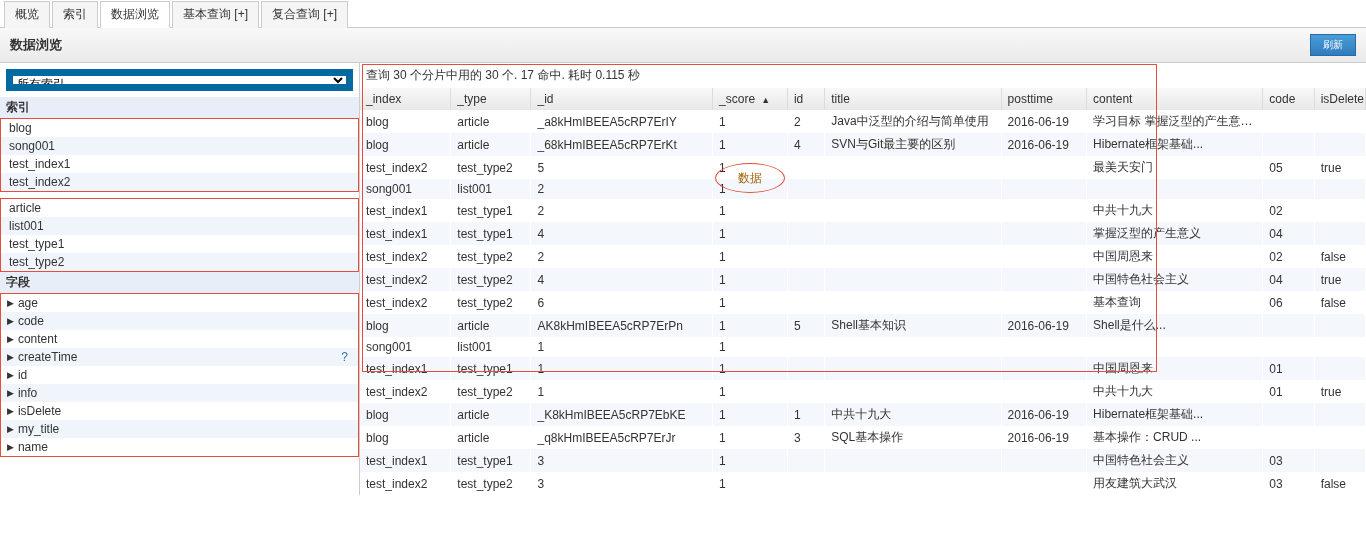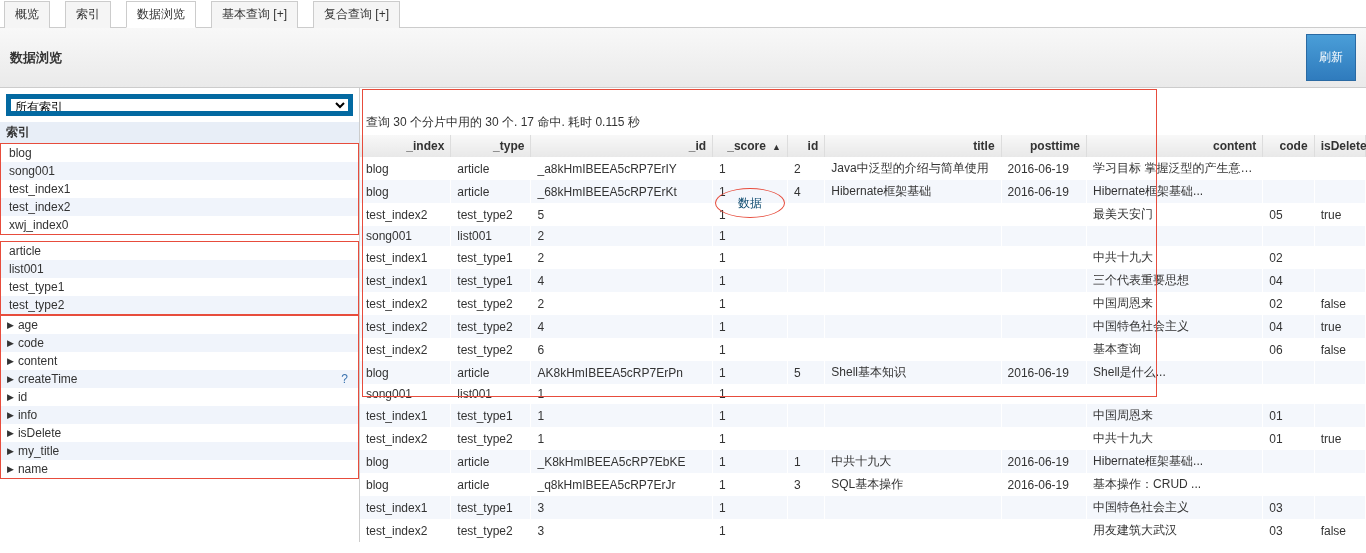--- a/index.html
+++ b/index.html
@@ -1,57 +1,57 @@
 <!DOCTYPE html>
 <html><head>
 <meta charset="utf-8">
 <style>
 * { box-sizing: border-box; margin: 0; padding: 0; }
 body { font-family: Arial, sans-serif; font-size: 12px; color: #333; background: #fff; width: 1366px; }
 .tabs { display: flex; border-bottom: 1px solid #ccc; padding-left: 4px; }
-.tab { padding: 4px 10px; border: 1px solid #ccc; border-bottom: none; background: #f5f5f5; margin-right: 15px; cursor: pointer; position: relative; top: 1px; }
+.tab { padding: 4px 10px; border: 1px solid #ccc; border-bottom: none; background: #f5f5f5; margin-right: 2px; cursor: pointer; position: relative; top: 1px; }
 .tab.active { background: #fff; border-bottom: 1px solid #fff; }
 .header-bar { display: flex; justify-content: space-between; align-items: center; background: linear-gradient(#f8f8f8,#eaeaea); border-bottom: 1px solid #ccc; padding: 6px 10px; }
 .header-bar h2 { font-size: 13px; font-weight: bold; }
-.refresh-btn { background: linear-gradient(#4a9ed8,#2f7bbd); color: #fff; border: 1px solid #2a6aa3; padding: 14px 12px; cursor: pointer; font-size: 12px; }
+.refresh-btn { background: linear-gradient(#4a9ed8,#2f7bbd); color: #fff; border: 1px solid #2a6aa3; padding: 3px 12px; cursor: pointer; font-size: 10px; }
 .main { display: flex; }
 .sidebar { width: 360px; border-right: 1px solid #ccc; }
 .select-wrap { padding: 6px; }
-.select-wrap select { width: 100%; height: 22px; border: 5px solid #0369a1; background: #fff; font-size: 12px; }
+.select-wrap select { width: 100%; height: 22px; border: 7px solid #0369a1; background: #fff; font-size: 12px; }
 .red-box { border: 1px solid #e74c3c; }
 .box-indices { margin: 0 0 0 0; }
 .box-types { margin-top: 6px; }
 .section-title { padding: 2px 6px; font-weight: bold; background: #e8eef7; }
 .item-list .item { padding: 2px 8px; cursor: default; }
 .item-list .item:nth-child(even) { background: #f0f4fb; }
 .item-list .item:nth-child(odd) { background: #fff; }
 .field-item { display: flex; align-items: center; padding: 2px 6px; gap: 4px; }
 .field-item:nth-child(even) { background: #f0f4fb; }
 .field-item:nth-child(odd) { background: #fff; }
 .field-item .tri { font-size: 9px; }
 .field-item .q { color: #3b73af; margin-left: auto; padding-right: 4px; }
 .content { flex: 1; overflow: hidden; position: relative; }
-.query-status { padding: 4px 6px; margin-top: 22px; }
+.query-status { padding: 4px 6px; }
 table { border-collapse: collapse; width: 100%; table-layout: fixed; }
-th { text-align: right; padding: 4px 6px; background: linear-gradient(#f8f8f8,#e8e8e8); border-right: 1px solid #ddd; font-weight: bold; margin-top: 32px; }
+th { text-align: left; padding: 4px 6px; background: linear-gradient(#f8f8f8,#e8e8e8); border-right: 1px solid #ddd; font-weight: normal; margin-top: 32px; }
 td { padding: 3px 6px; border-right: 1px solid transparent; white-space: nowrap; overflow: hidden; text-overflow: ellipsis; }
 tbody tr:nth-child(even) { background: #f4f7fc; }
 .sort-arrow { font-size: 9px; margin-left: 6px; }
 .col-index { width: 85px; }
 .col-type { width: 75px; }
 .col-id { width: 170px; }
 .col-score { width: 70px; }
 .col-pid { width: 35px; }
 .col-title { width: 165px; }
 .col-posttime { width: 80px; }
 .col-content { width: 165px; }
 .col-code { width: 48px; }
 .col-isdel { width: 48px; }
 .annot-box { position: absolute; border: 1px solid #e74c3c; pointer-events: none; }
-.annot-ellipse { position: absolute; border: 1px solid #e74c3c; border-radius: 50%; width: 70px; height: 30px; display: flex; align-items: center; justify-content: center; color: #0c4a6e; pointer-events: none; background: rgba(255,255,255,0); }
+.annot-ellipse { position: absolute; border: 1px solid #e74c3c; border-radius: 50%; width: 70px; height: 30px; display: flex; align-items: center; justify-content: center; color: #a16207; pointer-events: none; background: rgba(255,255,255,0); }
 </style>
 </head>
 <body>
 
 <div class="tabs">
   <div class="tab">概览</div>
   <div class="tab">索引</div>
   <div class="tab active">数据浏览</div>
   <div class="tab"><span>基本查询 [+]</span></div>
   <div class="tab"><span>复合查询 [+]</span></div>
@@ -70,33 +70,33 @@
       </select>
     </div>
 
     <div class="section-title">索引</div>
     <div class="red-box box-indices">
       <div class="item-list" id="indices-list">
           <div class="item">blog</div>
           <div class="item">song001</div>
           <div class="item">test_index1</div>
           <div class="item">test_index2</div>
-          <div class="item">xwj_index0</div>
         </div>
     </div>
 
     <div class="red-box box-types">
       <div class="item-list" id="types-list">
           <div class="item">article</div>
           <div class="item">list001</div>
           <div class="item">test_type1</div>
           <div class="item">test_type2</div>
         </div>
     </div>
 
+    <div class="section-title">字段</div>
     <div class="red-box">
       <div id="fields-list">
           <div class="field-item">
             <span class="tri">▶</span>
             <span>age</span>
           </div>
           <div class="field-item">
             <span class="tri">▶</span>
             <span>code</span>
           </div>
@@ -162,21 +162,21 @@
             <td class="col-content">学习目标 掌握泛型的产生意义...</td>
             <td class="col-code"></td>
             <td class="col-isdel"></td>
           </tr>
           <tr>
             <td class="col-index">blog</td>
             <td class="col-type">article</td>
             <td class="col-id">_68kHmIBEEA5cRP7ErKt</td>
             <td class="col-score">1</td>
             <td class="col-pid">4</td>
-            <td class="col-title">Hibernate框架基础</td>
+            <td class="col-title">SVN与Git最主要的区别</td>
             <td class="col-posttime">2016-06-19</td>
             <td class="col-content">Hibernate框架基础...</td>
             <td class="col-code"></td>
             <td class="col-isdel"></td>
           </tr>
           <tr>
             <td class="col-index">test_index2</td>
             <td class="col-type">test_type2</td>
             <td class="col-id">5</td>
             <td class="col-score">1</td>
@@ -212,21 +212,21 @@
             <td class="col-isdel"></td>
           </tr>
           <tr>
             <td class="col-index">test_index1</td>
             <td class="col-type">test_type1</td>
             <td class="col-id">4</td>
             <td class="col-score">1</td>
             <td class="col-pid"></td>
             <td class="col-title"></td>
             <td class="col-posttime"></td>
-            <td class="col-content">三个代表重要思想</td>
+            <td class="col-content">掌握泛型的产生意义</td>
             <td class="col-code">04</td>
             <td class="col-isdel"></td>
           </tr>
           <tr>
             <td class="col-index">test_index2</td>
             <td class="col-type">test_type2</td>
             <td class="col-id">2</td>
             <td class="col-score">1</td>
             <td class="col-pid"></td>
             <td class="col-title"></td>

